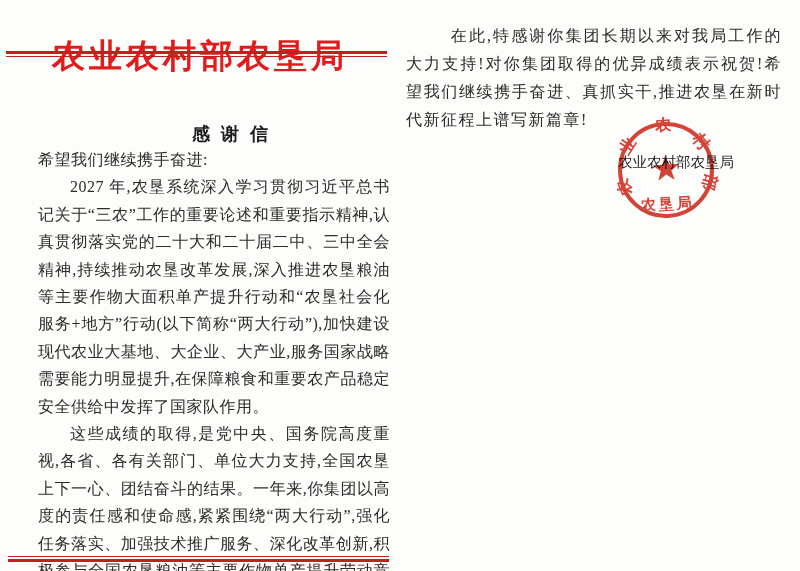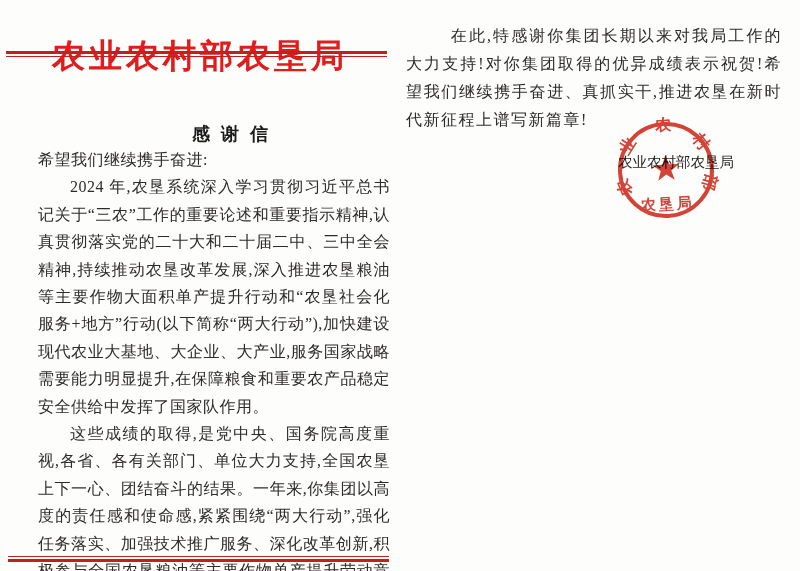--- a/index.html
+++ b/index.html
@@ -72,21 +72,21 @@
     <h1 class="letterhead">农业农村部农垦局</h1>
     <div class="rule" id="rule-top">
       <div class="thick"></div>
         <div class="thin"></div>
     </div>
 
     <h2 class="letter-title">感谢信</h2>
 
     <div class="textblock">
       <p class="salutation">希望我们继续携手奋进:</p>
-      <p class="para">2024 年,农垦系统深入学习贯彻习近平总书记关于“三农”工作的重要论述和重要指示精神,认真贯彻落实党的二十大和二十届二中、三中全会精神,持续推动农垦改革发展,深入推进农垦粮油等主要作物大面积单产提升行动和“农垦社会化服务+地方”行动(以下简称“两大行动”),加快建设现代农业大基地、大企业、大产业,服务国家战略需要能力明显提升,在保障粮食和重要农产品稳定安全供给中发挥了国家队作用。</p>
+      <p class="para">2027 年,农垦系统深入学习贯彻习近平总书记关于“三农”工作的重要论述和重要指示精神,认真贯彻落实党的二十大和二十届二中、三中全会精神,持续推动农垦改革发展,深入推进农垦粮油等主要作物大面积单产提升行动和“农垦社会化服务+地方”行动(以下简称“两大行动”),加快建设现代农业大基地、大企业、大产业,服务国家战略需要能力明显提升,在保障粮食和重要农产品稳定安全供给中发挥了国家队作用。</p>
       <p class="para">这些成绩的取得,是党中央、国务院高度重视,各省、各有关部门、单位大力支持,全国农垦上下一心、团结奋斗的结果。一年来,你集团以高度的责任感和使命感,紧紧围绕“两大行动”,强化任务落实、加强技术推广服务、深化改革创新,积极参与全国农垦粮油等主要作物单产提升劳动竞赛,引领高产高效技术模式大面积推广应用;积极拓展社会化服务领域,创新社会化服务模式,为全国农垦社会化服务扩面提质作出了积极贡献。</p>
     </div>
 
     <div class="rule" id="rule-bottom">
       <div class="thin"></div>
         <div class="thick"></div>
     </div>
   </section>
 
   <section class="page" id="page-right">

